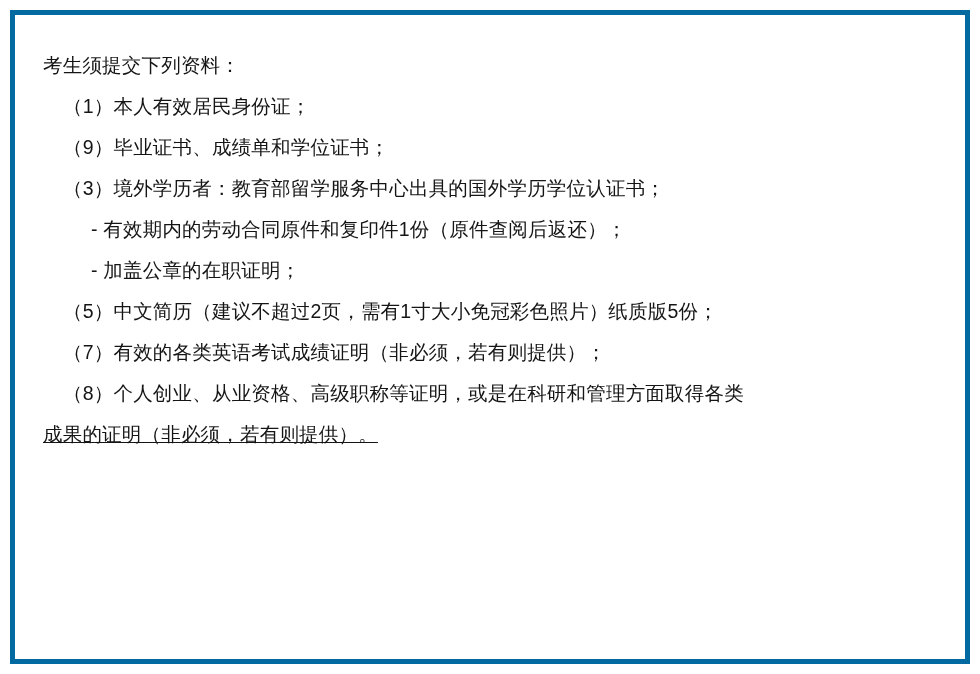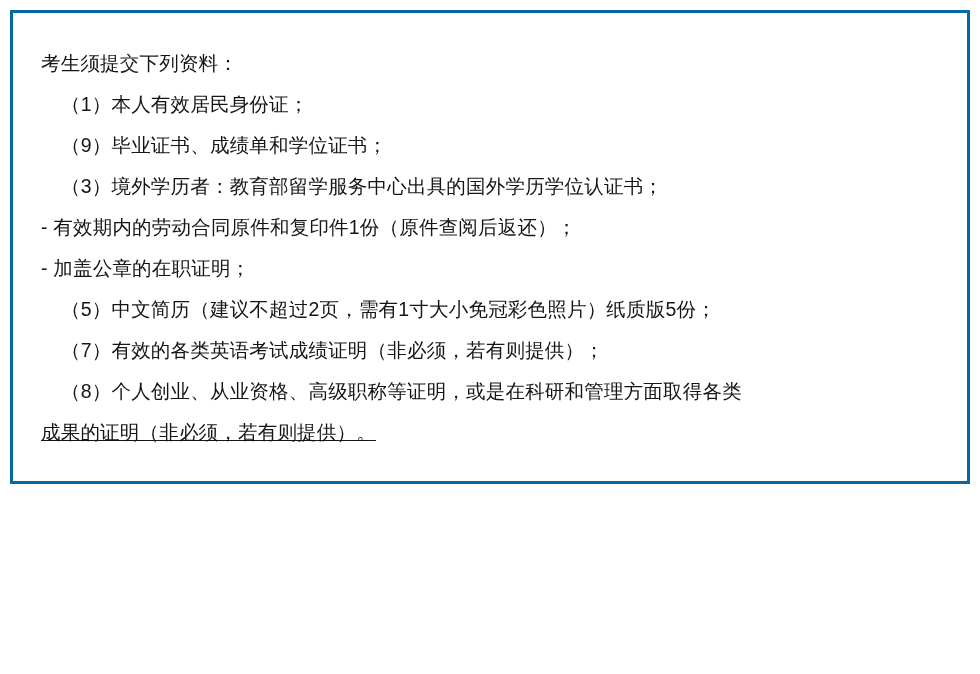--- a/index.html
+++ b/index.html
@@ -20,23 +20,23 @@
     width: 980px;
     height: 674px;
     box-sizing: border-box;
     background: #ffffff;
   }
   .doc-box {
     position: absolute;
     left: 10px;
     top: 10px;
     width: 960px;
-    height: 474px;
+    height: 654px;
     box-sizing: border-box;
-    border: 3px solid #0369a1;
+    border: 5px solid #0369a1;
     background: #ffffff;
     padding: 30px 28px 0 28px;
   }
   .doc-body {
     font-size: 19.5px;
     line-height: 41px;
     letter-spacing: 0.2px;
     color: #151515;
   }
   .line {
@@ -44,20 +44,21 @@
     word-break: break-word;
   }
   .line.heading {
     text-indent: 0;
   }
   .line.numbered {
     text-indent: 20px;
   }
   .line.dashed {
     text-indent: 0;
+    margin-left: 48px;
   }
   .line.wrap-cont {
     text-indent: 0;
     text-decoration: underline;
   }
 </style>
 </head>
 <body>
 
 <div class="page">

